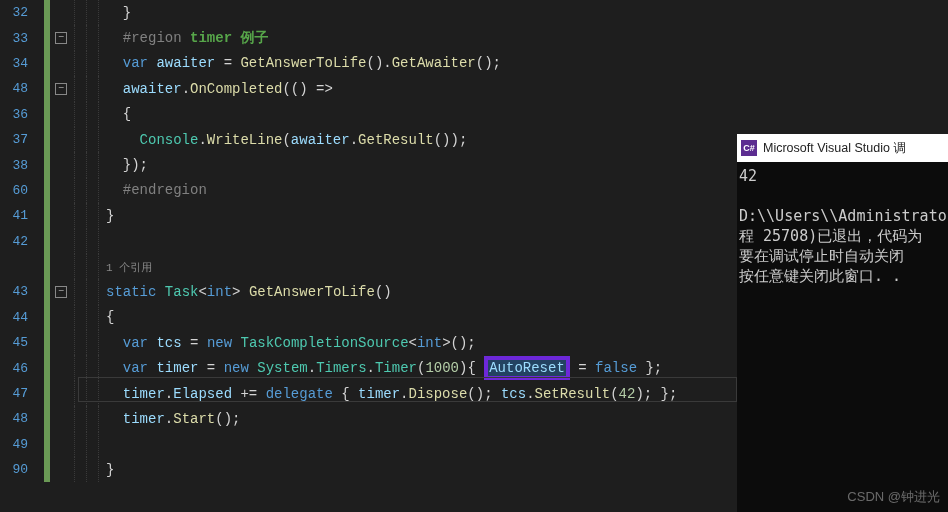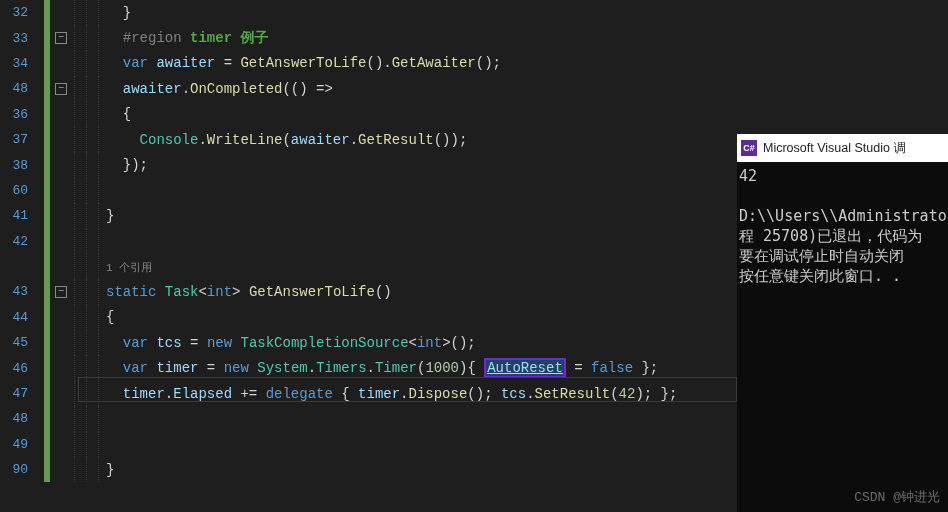--- a/index.html
+++ b/index.html
@@ -73,24 +73,23 @@
   .tk-comment-key { color: #808080; }
   .codelens { color: #888; font-size: 11px; }
   .hl-line {
     position: absolute;
     left: 78px; right: 0;
     border: 1px solid #3a3a3a;
     height: 25.4px;
     pointer-events: none;
   }
   .sel {
-    border: 2px solid #6d28d9;
+    border: 4px solid #6d28d9;
     background: rgba(51,153,255,0.3);
     padding: 0 1px;
-    text-decoration: underline;
   }
   .console-win {
     position: absolute;
     left: 737px; top: 134px;
     width: 211px; height: 378px;
     background: #0c0c0c;
     color: #cccccc;
     font-family: 'MS Gothic', Consolas, monospace;
     font-size: 15px;
     border-top: 28px solid #fff;
@@ -119,46 +118,46 @@
   }
   .console-body {
     padding: 4px 2px;
     line-height: 20px;
     white-space: pre;
   }
   .watermark {
     position: absolute;
     right: 8px; bottom: 6px;
     color: rgba(220,220,220,0.45);
-    font-family: Liberation Mono, monospace;
+    font-family: Liberation Sans, sans-serif;
     font-size: 13px;
   }
 </style>
 </head>
 <body>
 
 <div class="editor">
     <div class="line"><div class="lnum">32</div><div class="mod-bar"></div><div class="gutter"></div><div class="guides"><div class="g g1"></div><div class="g g2"></div><div class="g g3"></div></div><div class="code">  }</div></div>
     <div class="line"><div class="lnum">33</div><div class="mod-bar"></div><div class="gutter"><div class="fold">−</div></div><div class="guides"><div class="g g1"></div><div class="g g2"></div><div class="g g3"></div></div><div class="code">  <span class="tk-comment-key">#region</span> <span class="tk-comment">timer 例子</span></div></div>
     <div class="line"><div class="lnum">34</div><div class="mod-bar"></div><div class="gutter"></div><div class="guides"><div class="g g1"></div><div class="g g2"></div><div class="g g3"></div></div><div class="code">  <span class="tk-keyword">var</span> <span class="tk-var">awaiter</span> = <span class="tk-method">GetAnswerToLife</span>().<span class="tk-method">GetAwaiter</span>();</div></div>
     <div class="line"><div class="lnum">48</div><div class="mod-bar"></div><div class="gutter"><div class="fold">−</div></div><div class="guides"><div class="g g1"></div><div class="g g2"></div><div class="g g3"></div></div><div class="code">  <span class="tk-var">awaiter</span>.<span class="tk-method">OnCompleted</span>(() =&gt;</div></div>
     <div class="line"><div class="lnum">36</div><div class="mod-bar"></div><div class="gutter"></div><div class="guides"><div class="g g1"></div><div class="g g2"></div><div class="g g3"></div></div><div class="code">  {</div></div>
     <div class="line"><div class="lnum">37</div><div class="mod-bar"></div><div class="gutter"></div><div class="guides"><div class="g g1"></div><div class="g g2"></div><div class="g g3"></div></div><div class="code">    <span class="tk-type">Console</span>.<span class="tk-method">WriteLine</span>(<span class="tk-var">awaiter</span>.<span class="tk-method">GetResult</span>());</div></div>
     <div class="line"><div class="lnum">38</div><div class="mod-bar"></div><div class="gutter"></div><div class="guides"><div class="g g1"></div><div class="g g2"></div><div class="g g3"></div></div><div class="code">  });</div></div>
-    <div class="line"><div class="lnum">60</div><div class="mod-bar"></div><div class="gutter"></div><div class="guides"><div class="g g1"></div><div class="g g2"></div><div class="g g3"></div></div></div>
+    <div class="line"><div class="lnum">60</div><div class="mod-bar"></div><div class="gutter"></div><div class="guides"><div class="g g1"></div><div class="g g2"></div><div class="g g3"></div></div><div class="code">  <span class="tk-comment-key">#endregion</span></div></div>
     <div class="line"><div class="lnum">41</div><div class="mod-bar"></div><div class="gutter"></div><div class="guides"><div class="g g1"></div><div class="g g2"></div><div class="g g3"></div></div><div class="code">}</div></div>
     <div class="line"><div class="lnum">42</div><div class="mod-bar"></div><div class="gutter"></div><div class="guides"><div class="g g1"></div><div class="g g2"></div><div class="g g3"></div></div><div class="code"></div></div>
     <div class="line"><div class="lnum"></div><div class="mod-bar"></div><div class="gutter"></div><div class="guides"><div class="g g1"></div><div class="g g2"></div><div class="g g3"></div></div><div class="code"><span class="codelens">1 个引用</span></div></div>
     <div class="line"><div class="lnum">43</div><div class="mod-bar"></div><div class="gutter"><div class="fold">−</div></div><div class="guides"><div class="g g1"></div><div class="g g2"></div><div class="g g3"></div></div><div class="code"><span class="tk-keyword">static</span> <span class="tk-type">Task</span>&lt;<span class="tk-keyword">int</span>&gt; <span class="tk-method">GetAnswerToLife</span>()</div></div>
     <div class="line"><div class="lnum">44</div><div class="mod-bar"></div><div class="gutter"></div><div class="guides"><div class="g g1"></div><div class="g g2"></div><div class="g g3"></div></div><div class="code">{</div></div>
     <div class="line"><div class="lnum">45</div><div class="mod-bar"></div><div class="gutter"></div><div class="guides"><div class="g g1"></div><div class="g g2"></div><div class="g g3"></div></div><div class="code">  <span class="tk-keyword">var</span> <span class="tk-var">tcs</span> = <span class="tk-keyword">new</span> <span class="tk-type">TaskCompletionSource</span>&lt;<span class="tk-keyword">int</span>&gt;();</div></div>
     <div class="hl-line" style="top: 377px;"></div>
     <div class="line"><div class="lnum">46</div><div class="mod-bar"></div><div class="gutter"></div><div class="guides"><div class="g g1"></div><div class="g g2"></div><div class="g g3"></div></div><div class="code">  <span class="tk-keyword">var</span> <span class="tk-var">timer</span> = <span class="tk-keyword">new</span> <span class="tk-type">System</span>.<span class="tk-type">Timers</span>.<span class="tk-type">Timer</span>(<span class="tk-num">1000</span>){ <span class="sel"><span class="tk-var">AutoReset</span></span> = <span class="tk-keyword">false</span> };</div></div>
     <div class="line"><div class="lnum">47</div><div class="mod-bar"></div><div class="gutter"></div><div class="guides"><div class="g g1"></div><div class="g g2"></div><div class="g g3"></div></div><div class="code">  <span class="tk-var">timer</span>.<span class="tk-var">Elapsed</span> += <span class="tk-keyword">delegate</span> { <span class="tk-var">timer</span>.<span class="tk-method">Dispose</span>(); <span class="tk-var">tcs</span>.<span class="tk-method">SetResult</span>(<span class="tk-num">42</span>); };</div></div>
-    <div class="line"><div class="lnum">48</div><div class="mod-bar"></div><div class="gutter"></div><div class="guides"><div class="g g1"></div><div class="g g2"></div><div class="g g3"></div></div></div>
+    <div class="line"><div class="lnum">48</div><div class="mod-bar"></div><div class="gutter"></div><div class="guides"><div class="g g1"></div><div class="g g2"></div><div class="g g3"></div></div><div class="code">  <span class="tk-var">timer</span>.<span class="tk-method">Start</span>();</div></div>
     <div class="line"><div class="lnum">49</div><div class="mod-bar"></div><div class="gutter"></div><div class="guides"><div class="g g1"></div><div class="g g2"></div><div class="g g3"></div></div></div>
     <div class="line"><div class="lnum">90</div><div class="mod-bar"></div><div class="gutter"></div><div class="guides"><div class="g g1"></div><div class="g g2"></div><div class="g g3"></div></div><div class="code">}</div></div>
   </div>
 
 <div class="console-win">
   <div class="console-body">42
 
 D:\\Users\\Administrator
 程 25708)已退出，代码为
 要在调试停止时自动关闭

